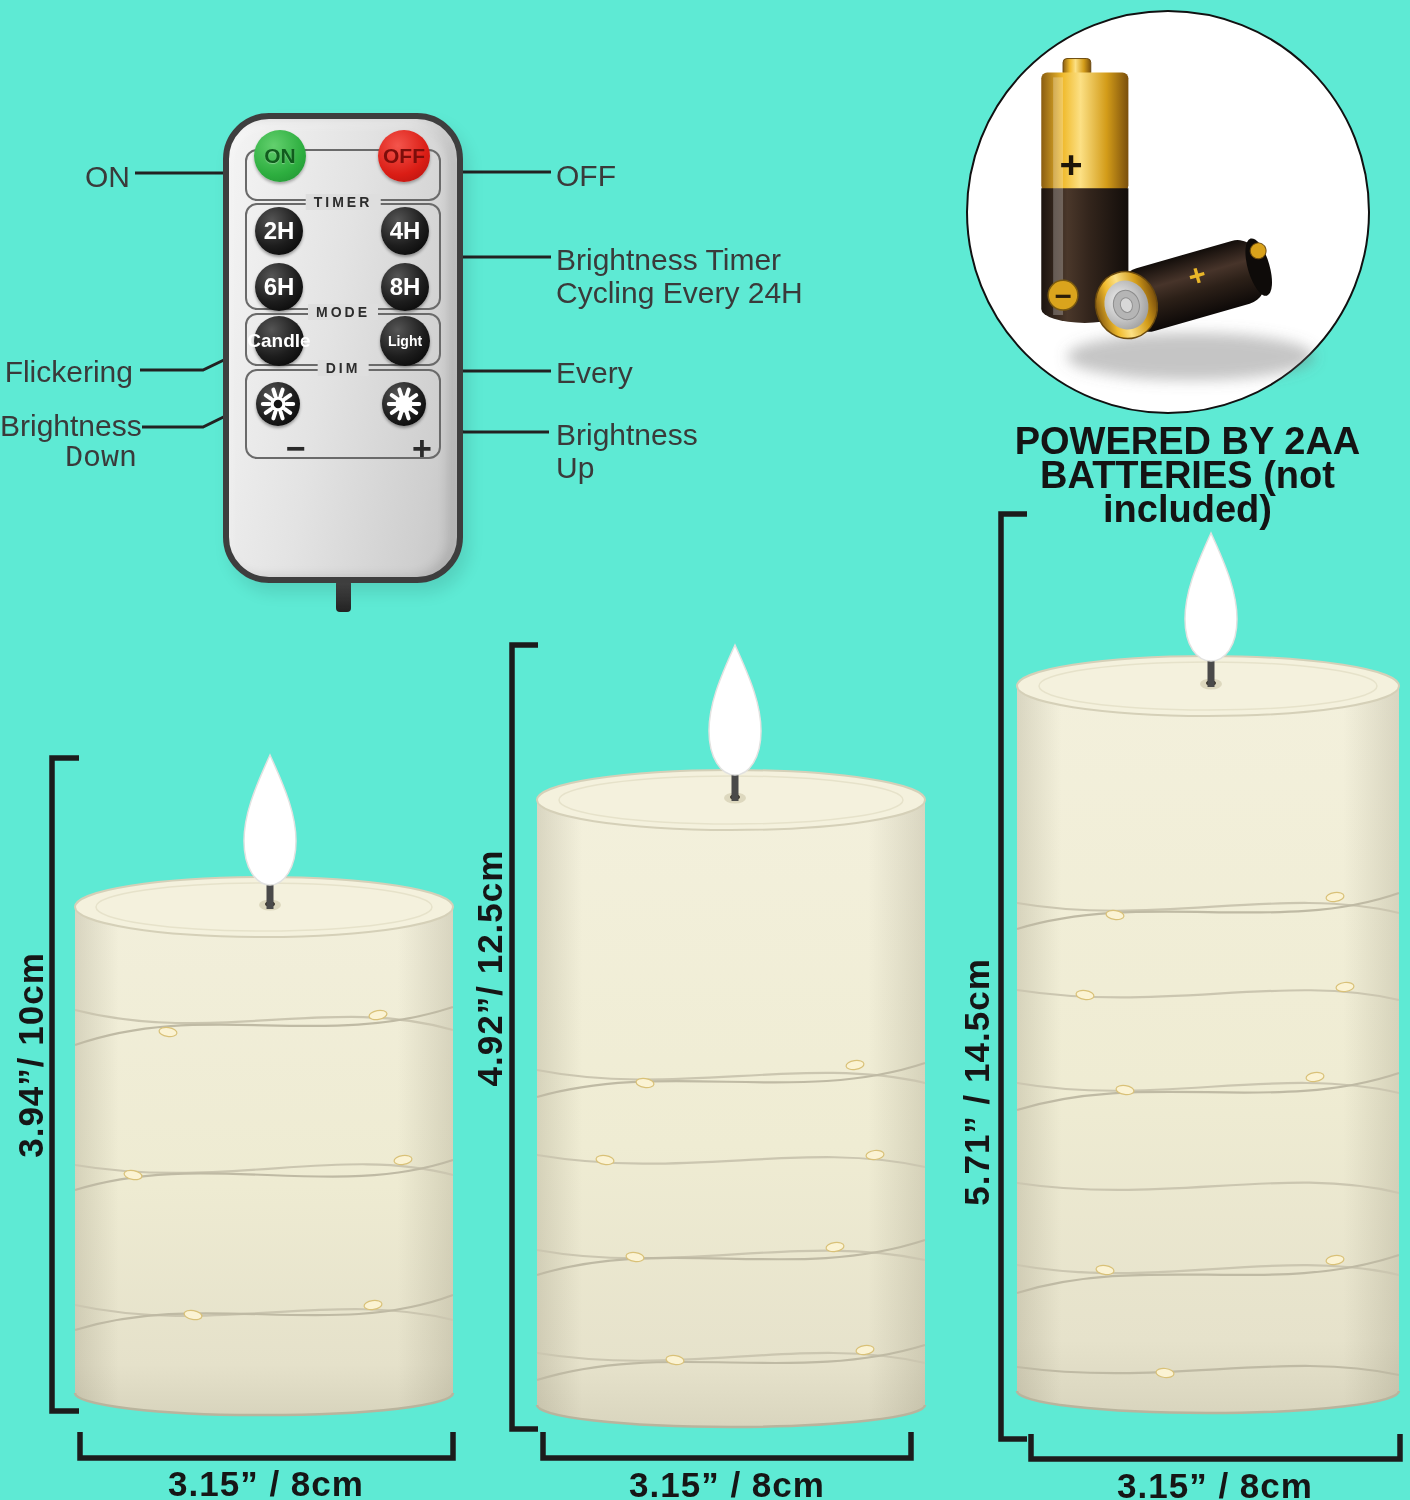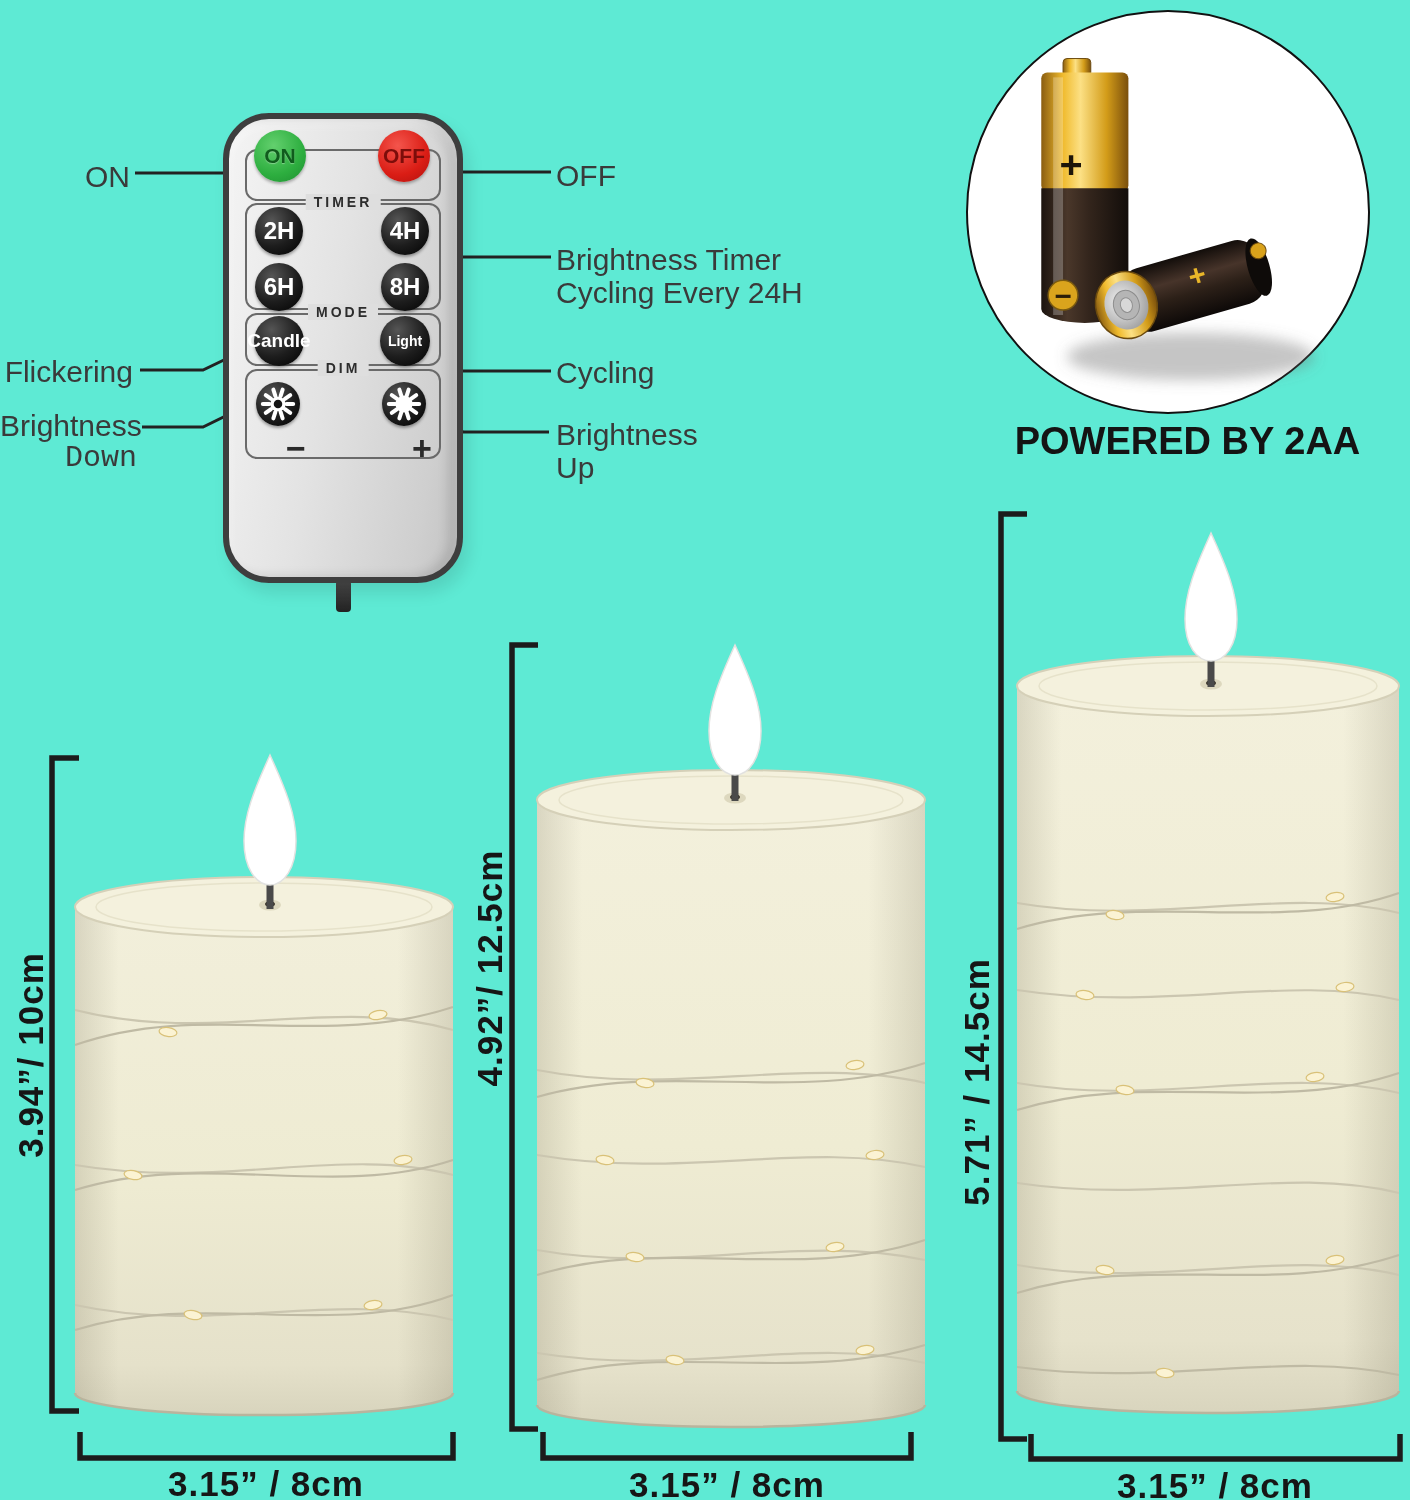--- a/index.html
+++ b/index.html
@@ -150,21 +150,21 @@
     </div>
   </div>
 
   <div class="abs callout right-align" style="left:0; top:160px; width:130px;">ON</div>
   <div class="abs callout" style="left:556px; top:159px;">OFF</div>
   <div class="abs callout" style="left:556px; top:243px;">
     <span style="display:block;">Brightness Timer</span>
     <span style="display:block;">Cycling Every 24H</span>
   </div>
   <div class="abs callout right-align" style="left:0; top:355px; width:133px;">Flickering</div>
-  <div class="abs callout" style="left:556px; top:356px;">Cycling</div>
+  <div class="abs callout" style="left:556px; top:356px;">Every</div>
   <div class="abs callout right-align" style="left:0; top:409px; width:137px;">
     <span style="display:block;">Brightness</span>
     <span style="display:block;font-family:Liberation Mono, monospace;">Down</span>
   </div>
   <div class="abs callout" style="left:556px; top:418px;">
     <span style="display:block;">Brightness</span>
     <span style="display:block;">Up</span>
   </div>
 
   <div class="battery-circle">
@@ -217,20 +217,21 @@
         <text x="237" y="297" font-size="30" font-weight="bold" fill="#e9b629" text-anchor="middle">+</text>
         <ellipse cx="160" cy="296" rx="31" ry="34" fill="url(#goldV)" stroke="#6b4a0e" stroke-width="1.5"></ellipse>
         <ellipse cx="160" cy="296" rx="22" ry="25" fill="url(#capSilver)"></ellipse>
         <ellipse cx="160" cy="296" rx="13" ry="15" fill="#b5b5b5" stroke="#8d8d8d"></ellipse>
         <ellipse cx="160" cy="296" rx="6" ry="7.5" fill="#d8d8d8" stroke="#909090"></ellipse>
       </g>
     </svg>
   </div>
   <div class="battery-caption">
     <span style="display:block;">POWERED BY 2AA</span>
+    <span style="display:block;">BATTERIES (not included)</span>
   </div>
 
   <svg class="abs" style="left:73px; top:745px;" width="382" height="690" viewBox="0 0 382 690">
     <defs>
       <linearGradient id="bodyG1" x1="0" y1="0" x2="0" y2="1">
         <stop offset="0" stop-color="#f2efdb"></stop>
           <stop offset=".55" stop-color="#eeebd2"></stop>
         <stop offset=".9" stop-color="#e5e1ca"></stop>
           <stop offset="1" stop-color="#d8d4bd"></stop>
       </linearGradient>

